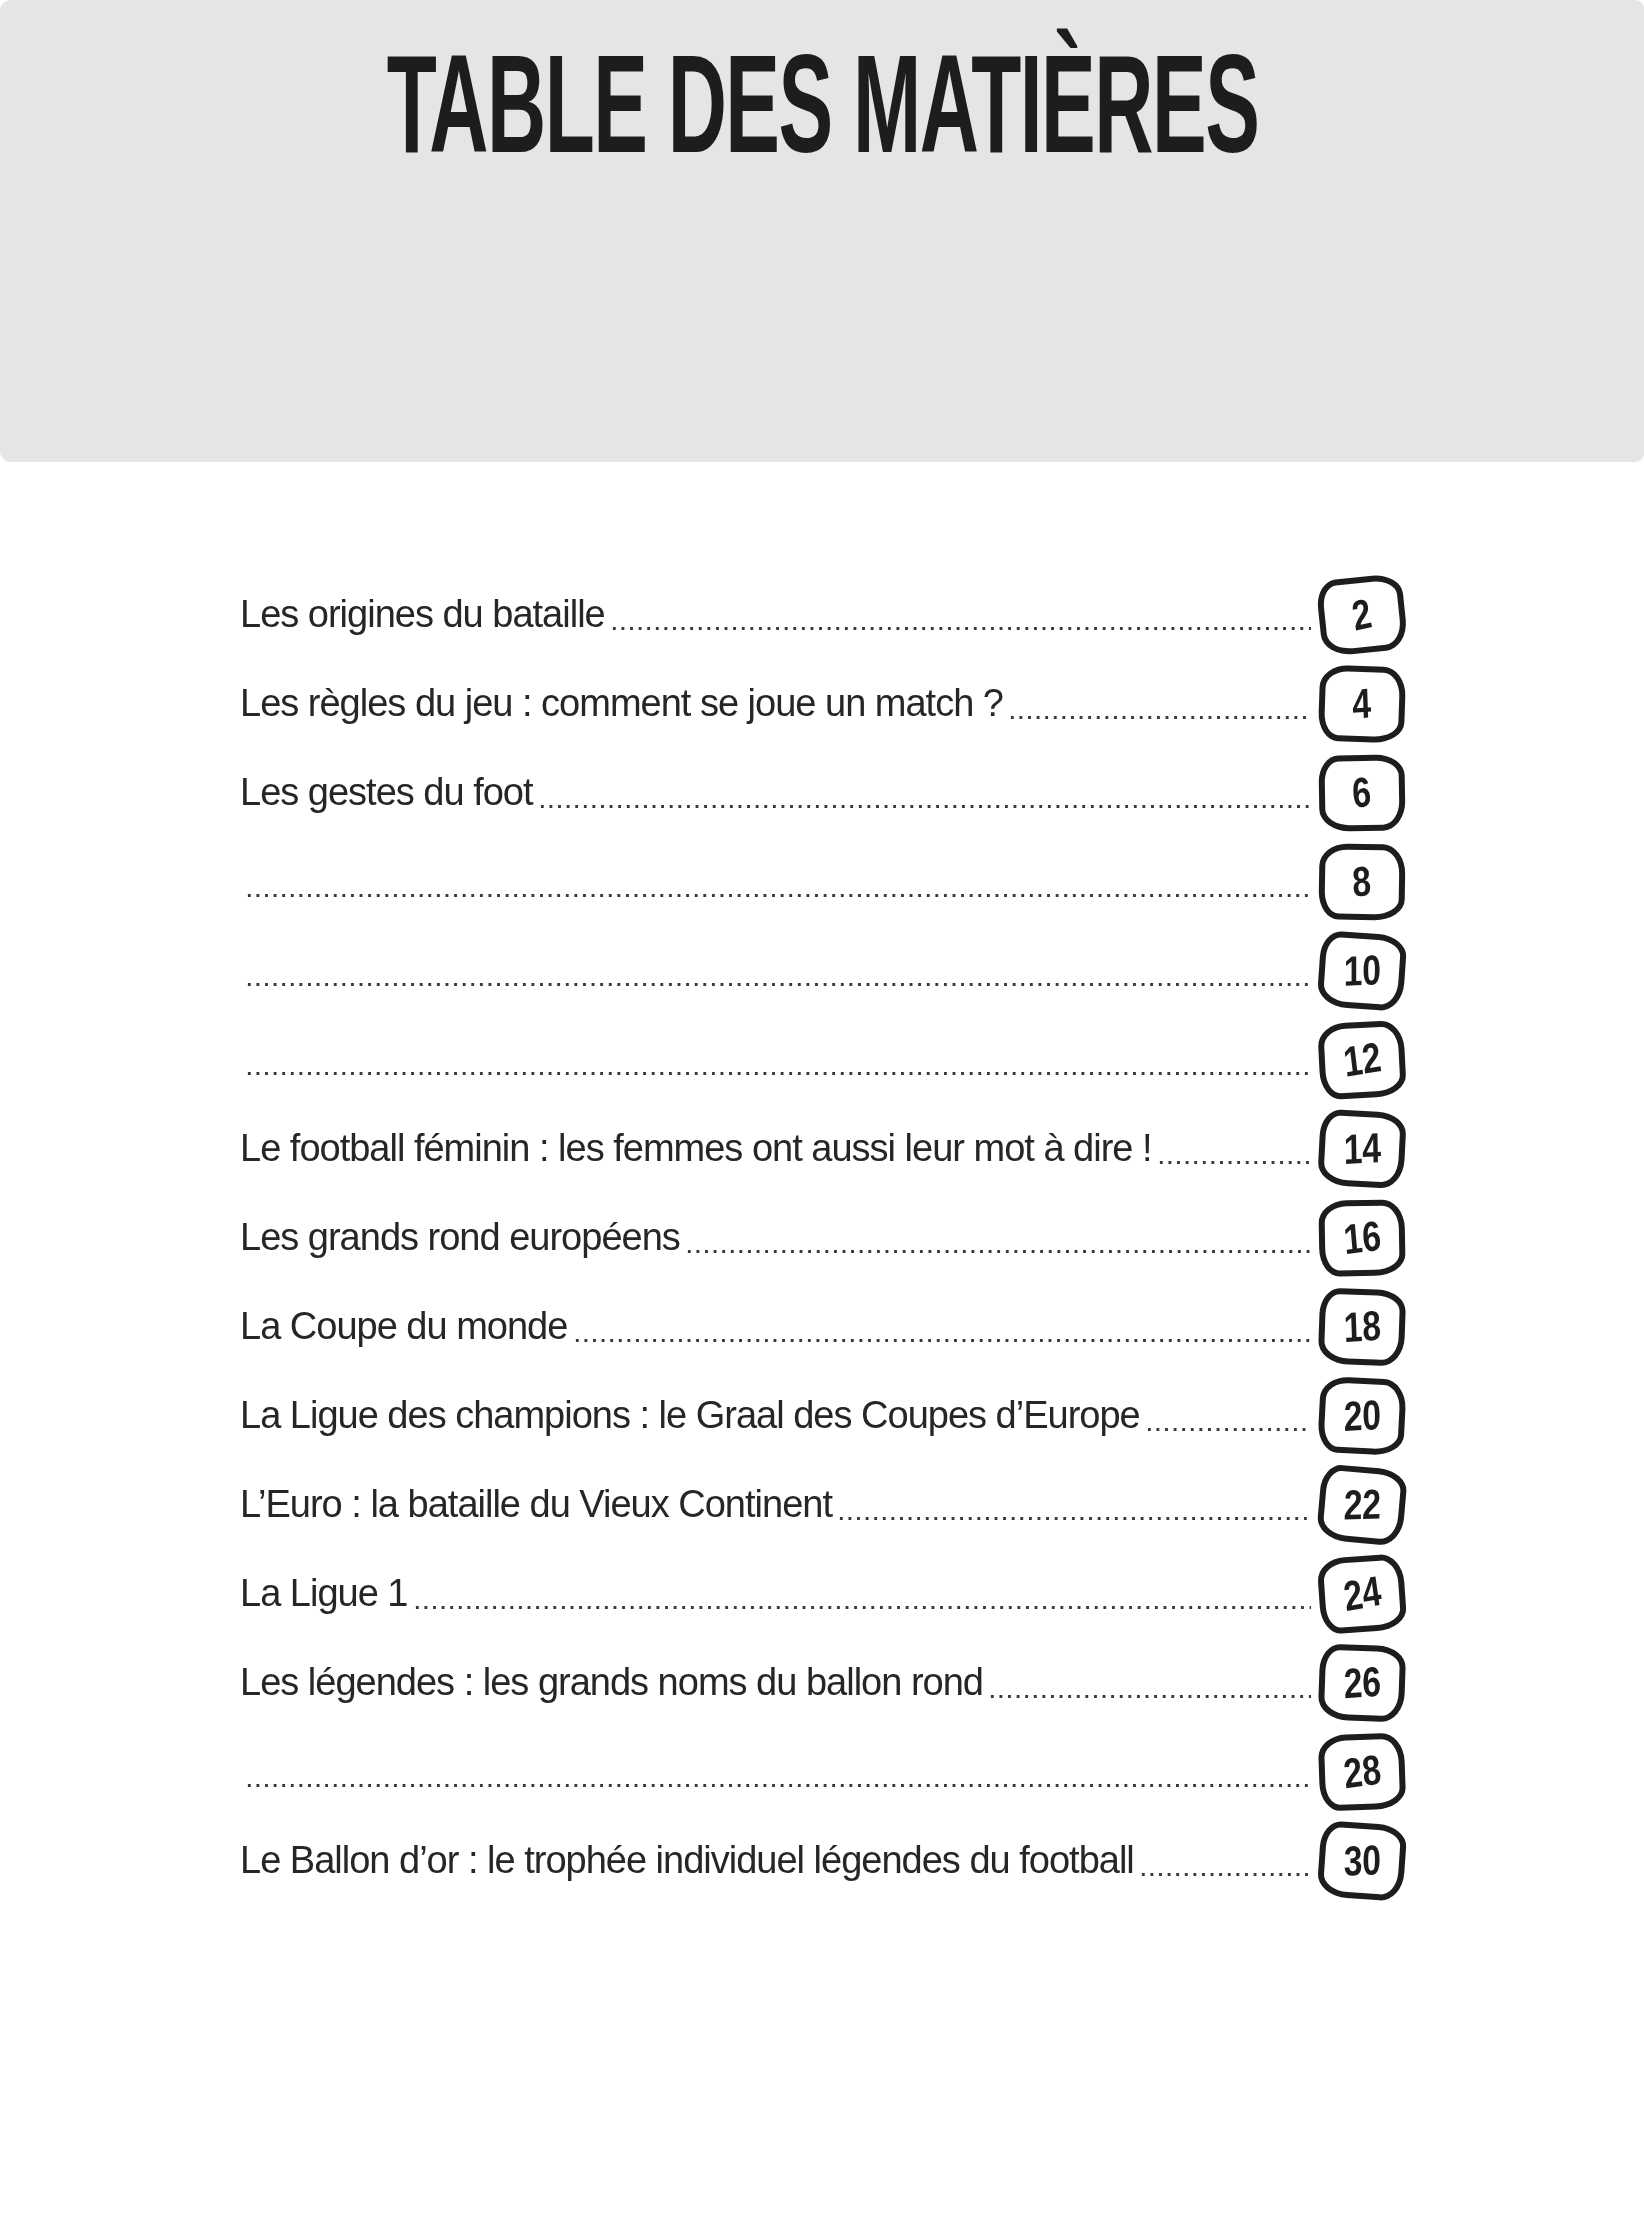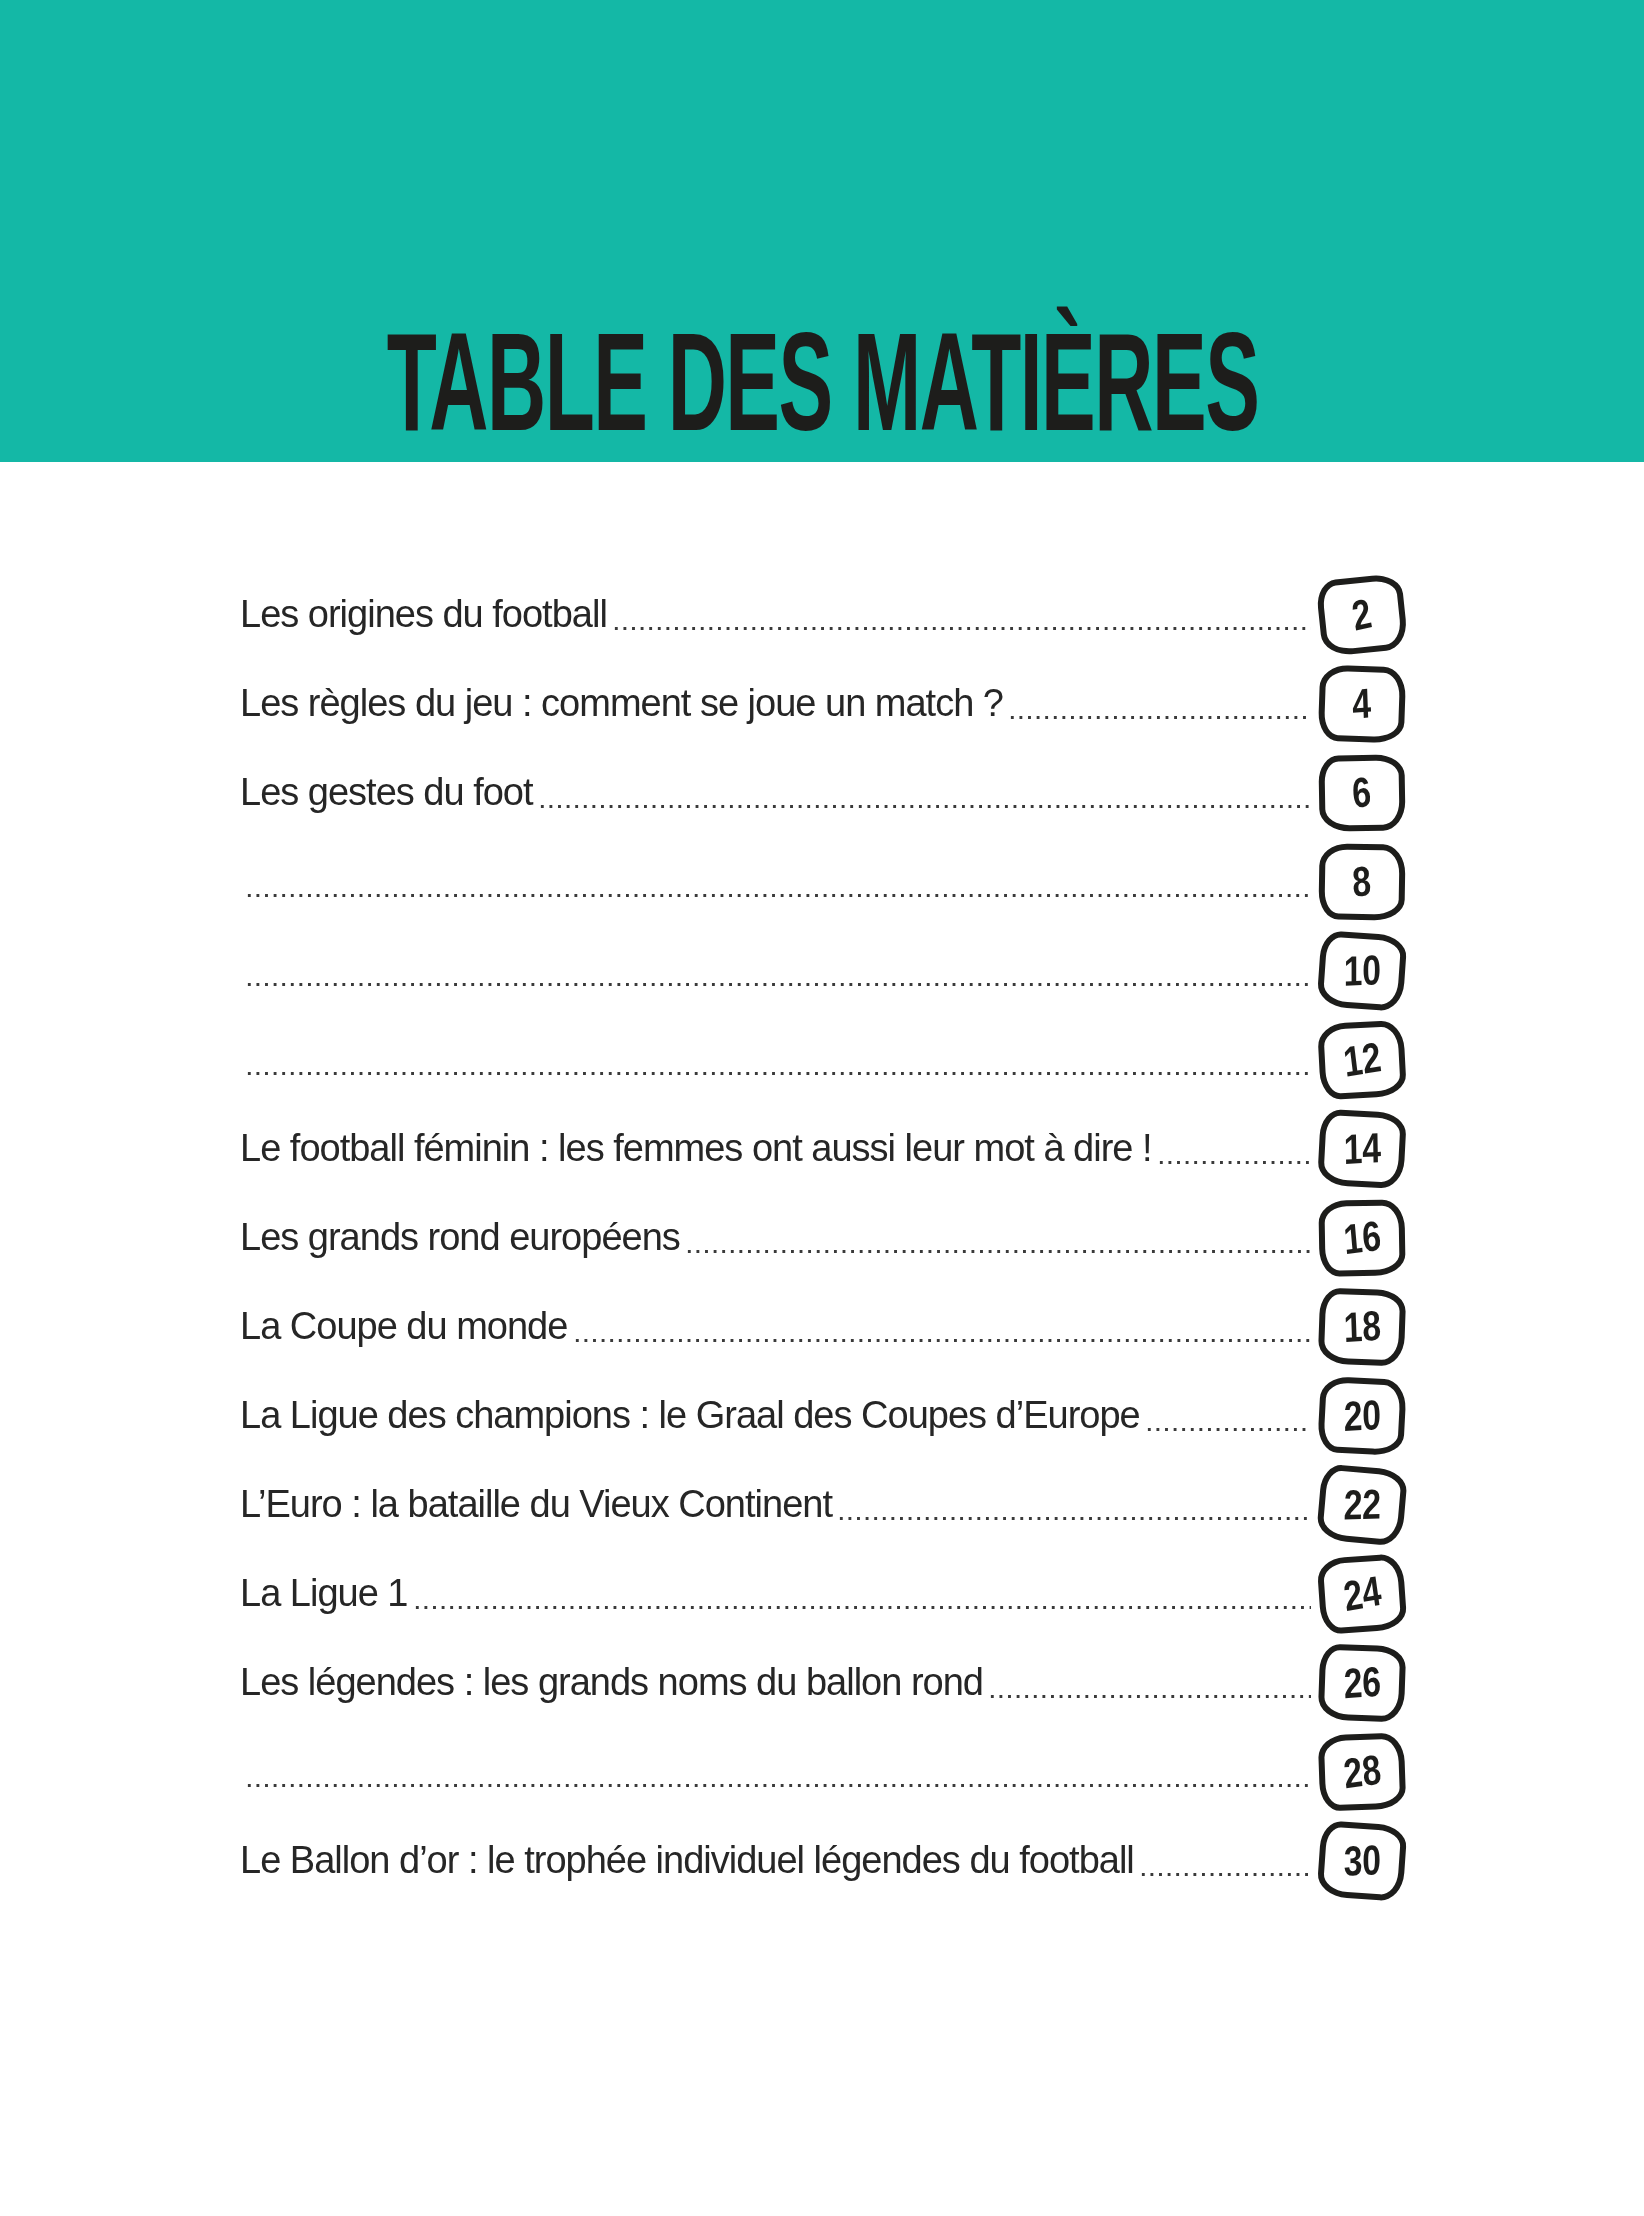--- a/index.html
+++ b/index.html
@@ -9,24 +9,25 @@
     height: 2216px;
     background: #ffffff;
     font-family: "Liberation Sans", sans-serif;
     overflow: hidden;
   }
 
   
   .band {
     width: 100%;
     height: 462px;
-    background: #14b8a6;
+    background: #e5e5e5;
     display: flex;
-    align-items: flex-end;
+    align-items: flex-start;
     justify-content: center;
+    border-radius: 11px;
   }
   .band h1 {
     margin: 24px 0 0 0;
     font-size: 139px;
     font-weight: 700;
     letter-spacing: -2.6px;
     color: #1D1D1B;
     white-space: nowrap;
     transform: scaleX(0.59);
     transform-origin: center;
@@ -100,21 +101,21 @@
 <body>
 
 <div class="page">
 
   <header class="band">
     <h1>TABLE DES MATIÈRES</h1>
   </header>
 
   <main class="toc">
   <div class="toc-row">
-    <span class="toc-label">Les origines du football</span>
+    <span class="toc-label">Les origines du bataille</span>
     <span class="toc-leader"></span>
     <span class="badge">
       <span class="badge-num">2</span>
     </span>
   </div>
 
   <div class="toc-row">
     <span class="toc-label">Les règles du jeu : comment se joue un match ?</span>
     <span class="toc-leader"></span>
     <span class="badge">

